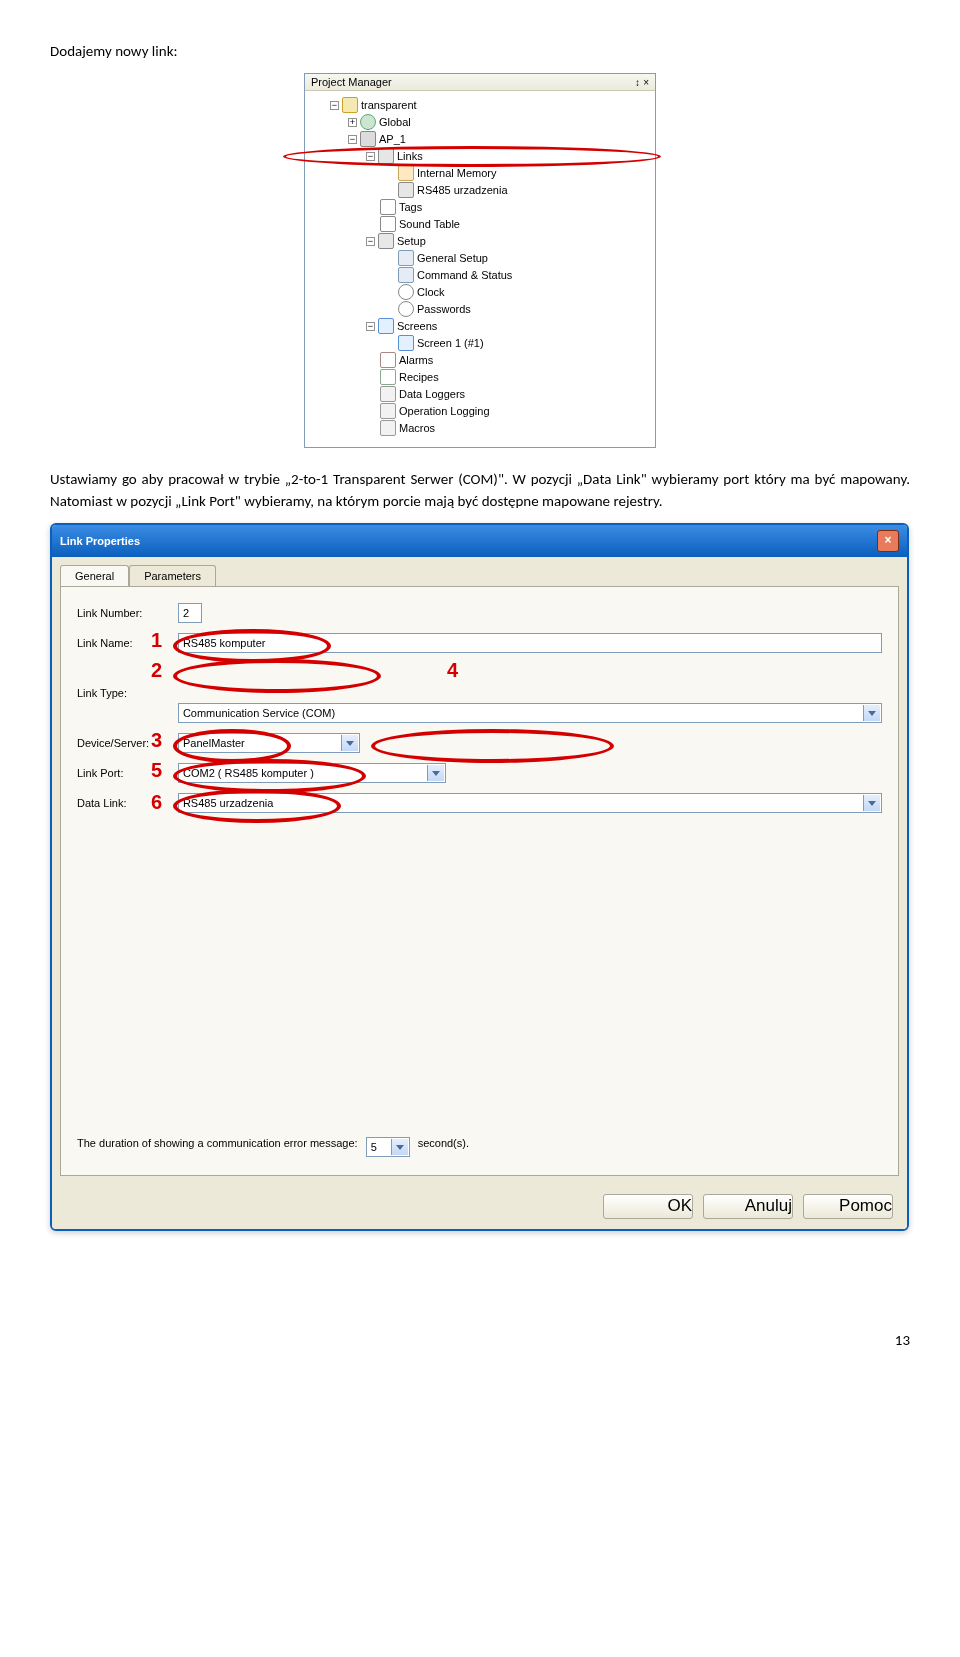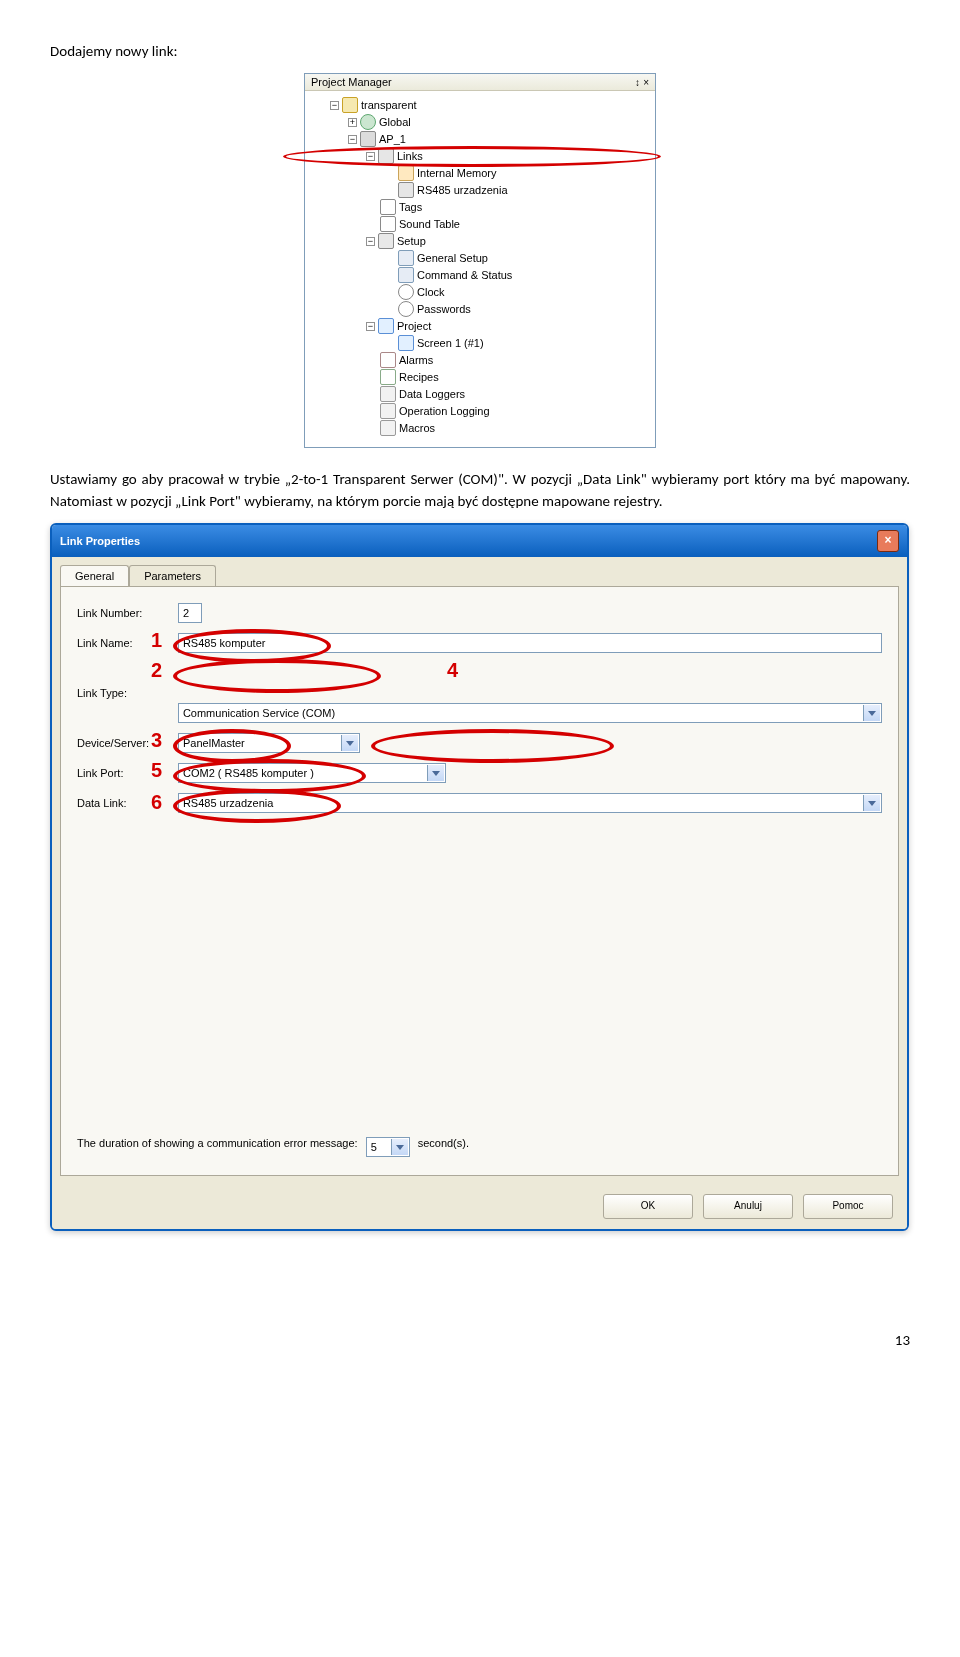--- a/index.html
+++ b/index.html
@@ -119,21 +119,21 @@
   }
   .rnum { position: absolute; color: #d40000; font-weight: bold; font-size: 20px; z-index: 5; font-family: Arial, sans-serif; }
   .ring { position: absolute; border: 4px solid #d40000; border-radius: 50%; pointer-events: none; z-index: 4; }
 
   .dlg-footer {
     display: flex; justify-content: flex-end; gap: 10px;
     padding: 10px 14px; background: #ece9d8;
   }
   .btn {
     min-width: 88px; height: 23px; border: 1px solid #aca899; background: linear-gradient(#fff,#ece9d8);
-    border-radius: 3px; text-align: center; line-height: 21px; font-size: 10px; cursor: default;
+    border-radius: 3px; text-align: right; line-height: 21px; font-size: 17px; cursor: default;
   }
   .duration-row { position: absolute; bottom: 18px; left: 16px; display: flex; gap: 8px; }
   .pagenum { text-align: right; margin-top: 100px; font-size: 15px; }
 </style>
 </head>
 <body>
 
 <p class="body-text">Dodajemy nowy link:</p>
 
 <div class="panel-wrap">
@@ -221,21 +221,21 @@
     <div class="tree-node">
           <span class="ind i4"></span>
           <span class="tog-sp"></span>
           <span class="ico ico-pwd"></span>
           <span>Passwords</span>
         </div>
     <div class="tree-node">
           <span class="ind i3"></span>
           <span class="toggler">−</span>
           <span class="ico ico-scn"></span>
-          <span>Project</span>
+          <span>Screens</span>
         </div>
     <div class="tree-node">
           <span class="ind i4"></span>
           <span class="tog-sp"></span>
           <span class="ico ico-scn"></span>
           <span>Screen 1 (#1)</span>
         </div>
     <div class="tree-node">
           <span class="ind i3"></span>
           <span class="tog-sp"></span>

